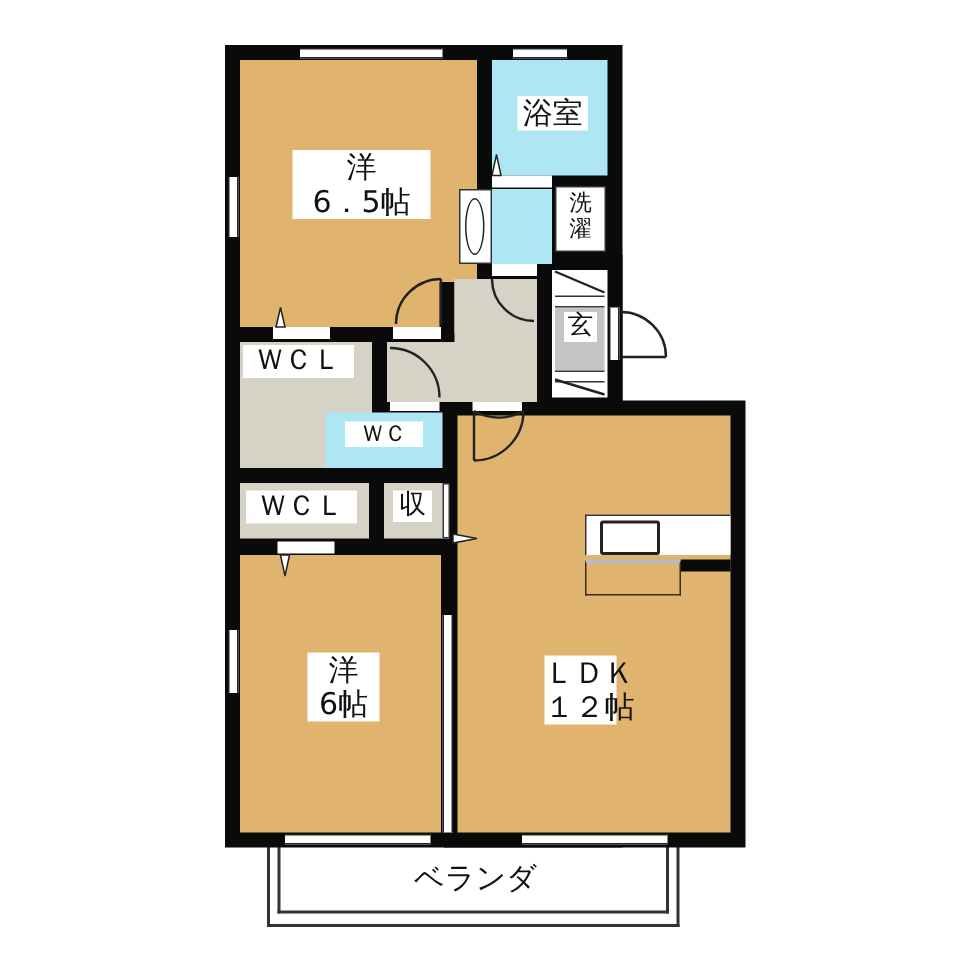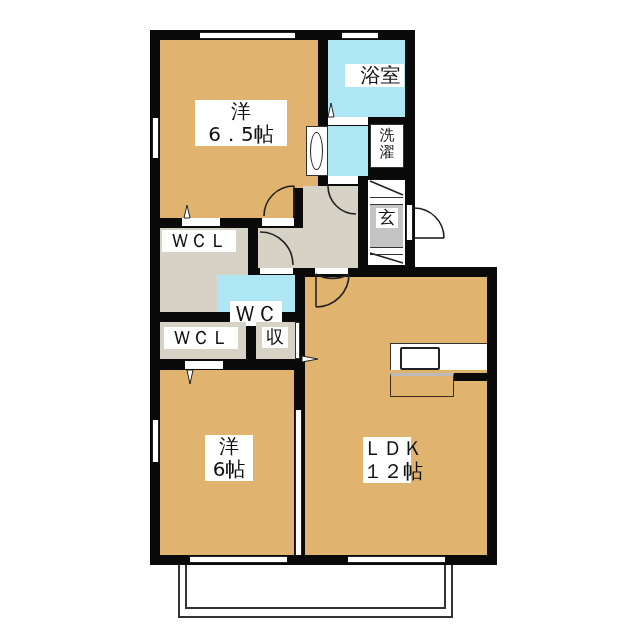--- a/index.html
+++ b/index.html
@@ -16,20 +16,21 @@
   .door { position:absolute; background:#fff; }
   svg { position:absolute; left:0; top:0; }
 </style>
 </head>
 <body>
 
 <div class="abs" style="left:0;top:0;width:640px;height:640px;">
 
   <div class="abs" style="left:178px;top:562px;width:275px;height:56px;border:2px solid #333;border-top:none;background:#fff;"></div>
   <div class="abs" style="left:185px;top:562px;width:261px;height:47px;border:2px solid #333;border-top:none;background:#fff;"></div>
+  <div class="lbl" style="left:262px;top:574px;width:110px;font-size:20px;background:transparent;">ベランダ</div>
 
   <div class="abs wall" style="left:150px;top:30px;width:265px;height:535px;"></div>
 
   <div class="abs wall" style="left:358px;top:170px;width:57px;height:100px;"></div>
 
   <div class="abs wall" style="left:296px;top:267px;width:201px;height:298px;"></div>
 
   <div class="abs wood" style="left:160px;top:40px;width:133px;height:178px;"></div>
   <div class="abs wood" style="left:160px;top:40px;width:158px;height:148px;"></div>
 
@@ -48,21 +49,21 @@
   <div class="abs grey" style="left:303px;top:186px;width:55px;height:82px;"></div>
 
   <div class="abs white" style="left:368px;top:180px;width:37px;height:85px;"></div>
   <div class="abs" style="left:370px;top:205px;width:33px;height:42px;background:#c4c4c4;"></div>
   <div class="lbl" style="left:376px;top:208px;width:22px;font-size:17px;">玄</div>
 
   <div class="abs grey" style="left:160px;top:228px;width:88px;height:84px;"></div>
   <div class="lbl" style="left:162px;top:230px;width:74px;font-size:19px;">ＷＣＬ</div>
 
   <div class="abs wet" style="left:217px;top:275px;width:78px;height:37px;"></div>
-  <div class="lbl" style="left:230px;top:281px;width:52px;font-size:22px;margin-top:20px;">ＷＣ</div>
+  <div class="lbl" style="left:230px;top:281px;width:52px;font-size:15px;">ＷＣ</div>
 
   <div class="abs grey" style="left:160px;top:322px;width:86px;height:37px;"></div>
   <div class="lbl" style="left:164px;top:327px;width:74px;font-size:19px;">ＷＣＬ</div>
 
   <div class="abs grey" style="left:256px;top:322px;width:40px;height:37px;"></div>
   <div class="abs white" style="left:295px;top:322px;width:5px;height:37px;border:1px solid #333;"></div>
   <div class="lbl" style="left:262px;top:327px;width:26px;font-size:18px;">収</div>
 
   <div class="abs wood" style="left:160px;top:370px;width:134px;height:185px;"></div>
 
@@ -110,19 +111,19 @@
     <g fill="#fff" stroke="#222" stroke-width="1">
       <polygon points="184,218 187,205 190,218"></polygon>
       <polygon points="328,117 331,103 334,117"></polygon>
       <polygon points="187,370 190,384 193,370"></polygon>
       <polygon points="302,356 318,359 302,362"></polygon>
     </g>
   </svg>
 
   <div class="lbl" style="left:195px;top:100px;width:92px;font-size:20px;">洋
 6．5帖</div>
-  <div class="lbl" style="left:345px;top:64px;width:47px;font-size:20px;padding-left:12px;">浴室</div>
+  <div class="lbl" style="left:345px;top:64px;width:47px;font-size:20px;">浴室</div>
   <div class="lbl" style="left:205px;top:435px;width:48px;font-size:20px;">洋
 6帖</div>
   <div class="lbl" style="left:363px;top:437px;width:48px;font-size:20px;">ＬＤＫ
 １２帖</div>
 
 </div>
 
 </body></html>

